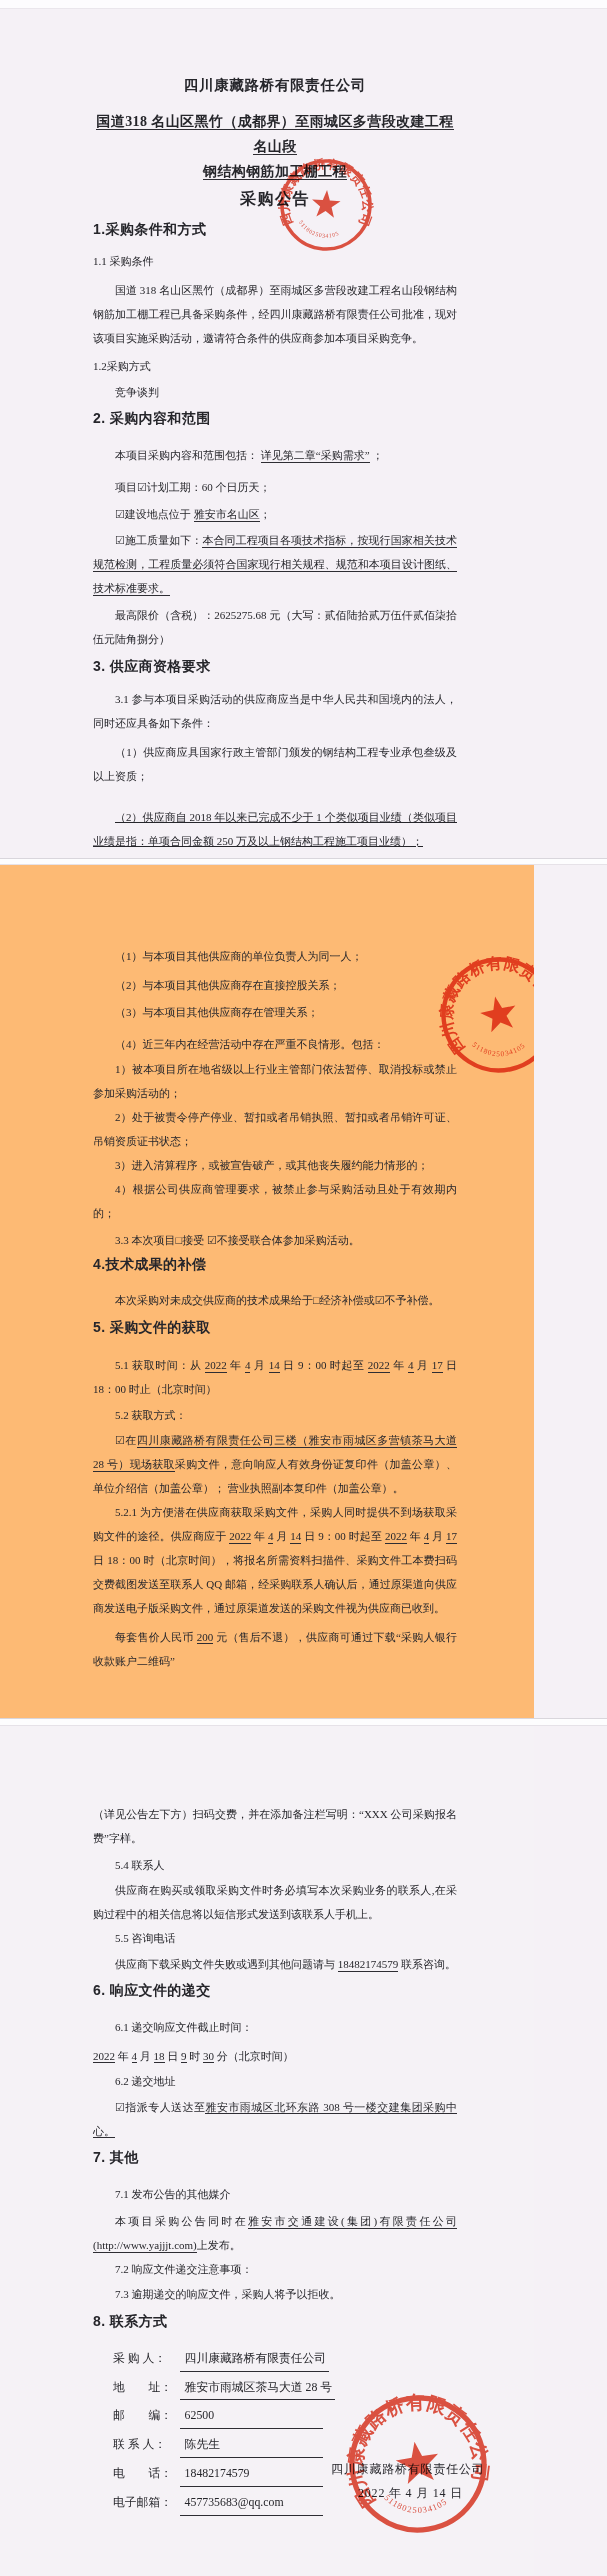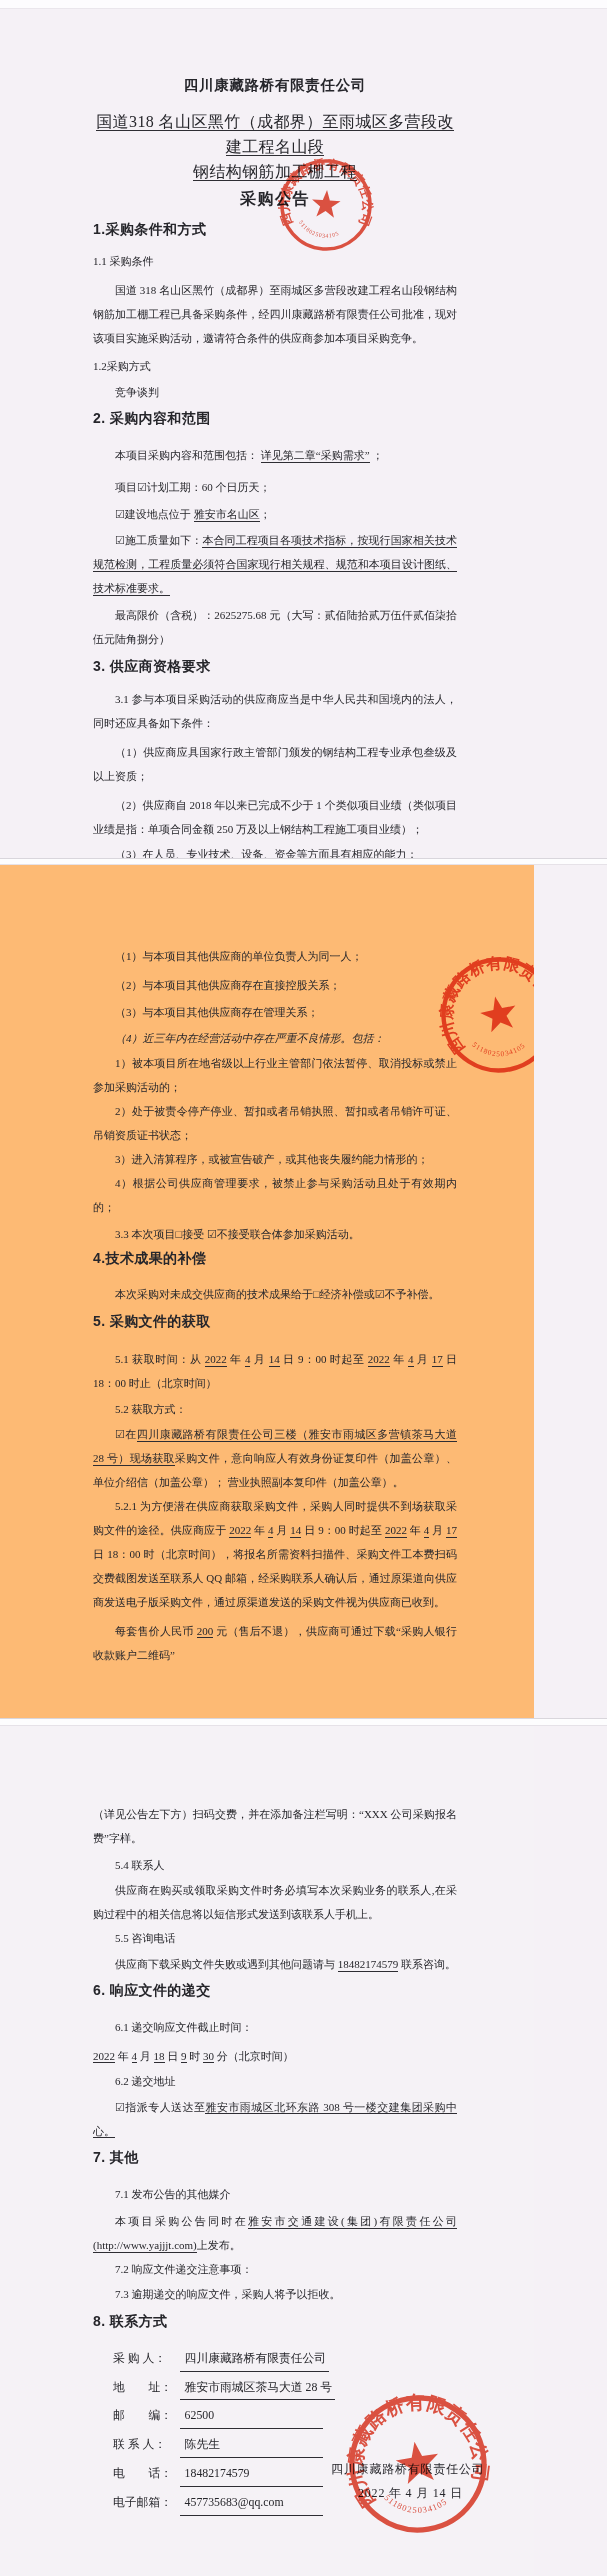--- a/index.html
+++ b/index.html
@@ -10,21 +10,21 @@
   .page{position:relative;box-sizing:border-box;width:534px;overflow:hidden;
         padding-left:93px;padding-right:77px;background:#f5f1f6;}
   .p1{height:849px;}
   .p2{height:853px;background:#fdba74;}
   .p3{height:852px;background:#f5f2f6;}
   .line{font-size:11px;line-height:24px;margin:0;text-align:justify;}
   .lh30{line-height:23px;}
   .ind{text-indent:2em;}
   .center{text-align:center;}
   .doc-title{font-size:14.4px;font-weight:bold;line-height:23px;letter-spacing:0.8px;}
-  .proj-title{font-size:16px;font-weight:normal;line-height:25px;letter-spacing:0.4px;}
+  .proj-title{font-size:14px;font-weight:bold;line-height:25px;letter-spacing:0.4px;}
   .announce{font-size:16px;font-weight:bold;line-height:23px;letter-spacing:1.5px;}
   .h-big{font-family:"Liberation Sans","DejaVu Sans",sans-serif;font-size:14px;font-weight:bold;
          line-height:21px;margin:0;letter-spacing:0.4px;text-align:left;}
   .u{border-bottom:1.1px solid #2e2d33;padding-bottom:0.8px;}
   .contact-row{font-size:11.8px;line-height:24px;display:flex;}
   .contact-label{width:67px;white-space:pre;}
   .contact-value{display:inline-block;min-width:135px;border-bottom:1.1px solid #2e2d33;padding:0 3px 0.8px 4.6px;}
   .seal{position:absolute;mix-blend-mode:multiply;opacity:.92;pointer-events:none;}
   .seal text{font-family:"Liberation Serif","DejaVu Serif",serif;}
   .footer-company{position:absolute;left:331px;top:735px;font-size:12px;letter-spacing:0.8px;}
@@ -53,41 +53,41 @@
     <p class="h-big" style="margin-top:4.6px;">2. 采购内容和范围</p>
     <p class="line ind" style="margin-top:13.7px;"><span>本项目采购内容和范围包括： </span><span class="u">详见第二章“采购需求”</span><span> ；</span></p>
     <p class="line ind" style="margin-top:7.6px;">项目☑计划工期：60 个日历天；</p>
     <p class="line ind" style="margin-top:3px;"><span>☑建设地点位于 </span><span class="u">雅安市名山区</span><span>；</span></p>
     <p class="line ind" style="margin-top:2.3px;"><span>☑施工质量如下：</span><span class="u">本合同工程项目各项技术指标，按现行国家相关技术规范检测，工程质量必须符合国家现行相关规程、规范和本项目设计图纸、技术标准要求。</span></p>
     <p class="line ind" style="margin-top:3px;">最高限价（含税）：2625275.68 元（大写：贰佰陆拾贰万伍仟贰佰柒拾伍元陆角捌分）</p>
 
     <p class="h-big" style="margin-top:4.6px;">3.  供应商资格要求</p>
     <p class="line ind" style="margin-top:10.6px;">3.1 参与本项目采购活动的供应商应当是中华人民共和国境内的法人，同时还应具备如下条件：</p>
     <p class="line ind" style="margin-top:4.6px;">（1）供应商应具国家行政主管部门颁发的钢结构工程专业承包叁级及以上资质；</p>
-    <p class="line ind" style="margin-top:5px;">（2）供应商自 2018 年以来已完成不少于 1 个类似项目业绩（类似项目业绩是指：单项合同金额 250 万及以上钢结构工程施工项目业绩）；</p>
+    <p class="line ind" style="margin-top:17px;text-decoration:underline;">（2）供应商自 2018 年以来已完成不少于 1 个类似项目业绩（类似项目业绩是指：单项合同金额 250 万及以上钢结构工程施工项目业绩）；</p>
     <p class="line ind" style="margin-top:1.5px;">（3）在人员、专业技术、设备、资金等方面具有相应的能力；</p>
     <p class="line ind" style="margin-top:0;">3.2 供应商不得存在下列情形之一：</p>
 
     <svg class="seal" style="left:267px;top:146px;width:118px;height:100px;transform:rotate(4deg);" viewBox="-100 -100 200 200">
       <circle r="88" fill="none" stroke="#e14633" stroke-width="7"></circle>
       <polygon fill="#e14633" points="0,-30 7.05,-9.71 28.53,-9.27 11.41,3.71 17.63,24.27 0,12 -17.63,24.27 -11.41,3.71 -28.53,-9.27 -7.05,-9.71"></polygon>
       <path id="sa1" d="M -63 42 A 75 75 0 1 1 63 42" fill="none"></path>
       <text font-size="25" font-weight="bold" fill="#e14633"><textPath href="#sa1" textLength="312">四川康藏路桥有限责任公司</textPath></text>
       <path id="sb1" d="M -52 38 A 63 63 0 0 0 52 38" fill="none"></path>
       <text font-size="11.5" letter-spacing="1.5" fill="#e14633"><textPath href="#sb1">5118025034105</textPath></text>
     </svg>
   </div>
 
   <div class="joint"></div>
 
   <div class="page p2">
     <p class="line ind" style="margin-top:79px;">（1）与本项目其他供应商的单位负责人为同一人；</p>
     <p class="line ind" style="margin-top:4.6px;">（2）与本项目其他供应商存在直接控股关系；</p>
     <p class="line ind" style="margin-top:3px;">（3）与本项目其他供应商存在管理关系；</p>
-    <p class="line ind" style="margin-top:2px;font-style:italic;">（4）近三年内在经营活动中存在严重不良情形。包括：</p>
+    <p class="line ind" style="margin-top:8px;">（4）近三年内在经营活动中存在严重不良情形。包括：</p>
     <p class="line ind" style="margin-top:1.5px;">1）被本项目所在地省级以上行业主管部门依法暂停、取消投标或禁止参加采购活动的；</p>
     <p class="line ind" style="margin-top:0;">2）处于被责令停产停业、暂扣或者吊销执照、暂扣或者吊销许可证、吊销资质证书状态；</p>
     <p class="line ind" style="margin-top:0;">3）进入清算程序，或被宣告破产，或其他丧失履约能力情形的；</p>
     <p class="line ind" style="margin-top:0;">4）根据公司供应商管理要求，被禁止参与采购活动且处于有效期内的；</p>
     <p class="line ind" style="margin-top:3px;">3.3 本次项目□接受 ☑不接受联合体参加采购活动。</p>
 
     <p class="h-big" style="margin-top:1.5px;">4.技术成果的补偿</p>
     <p class="line ind" style="margin-top:13.7px;">本次采购对未成交供应商的技术成果给于□经济补偿或☑不予补偿。</p>
 
     <p class="h-big" style="margin-top:4.6px;">5. 采购文件的获取</p>

